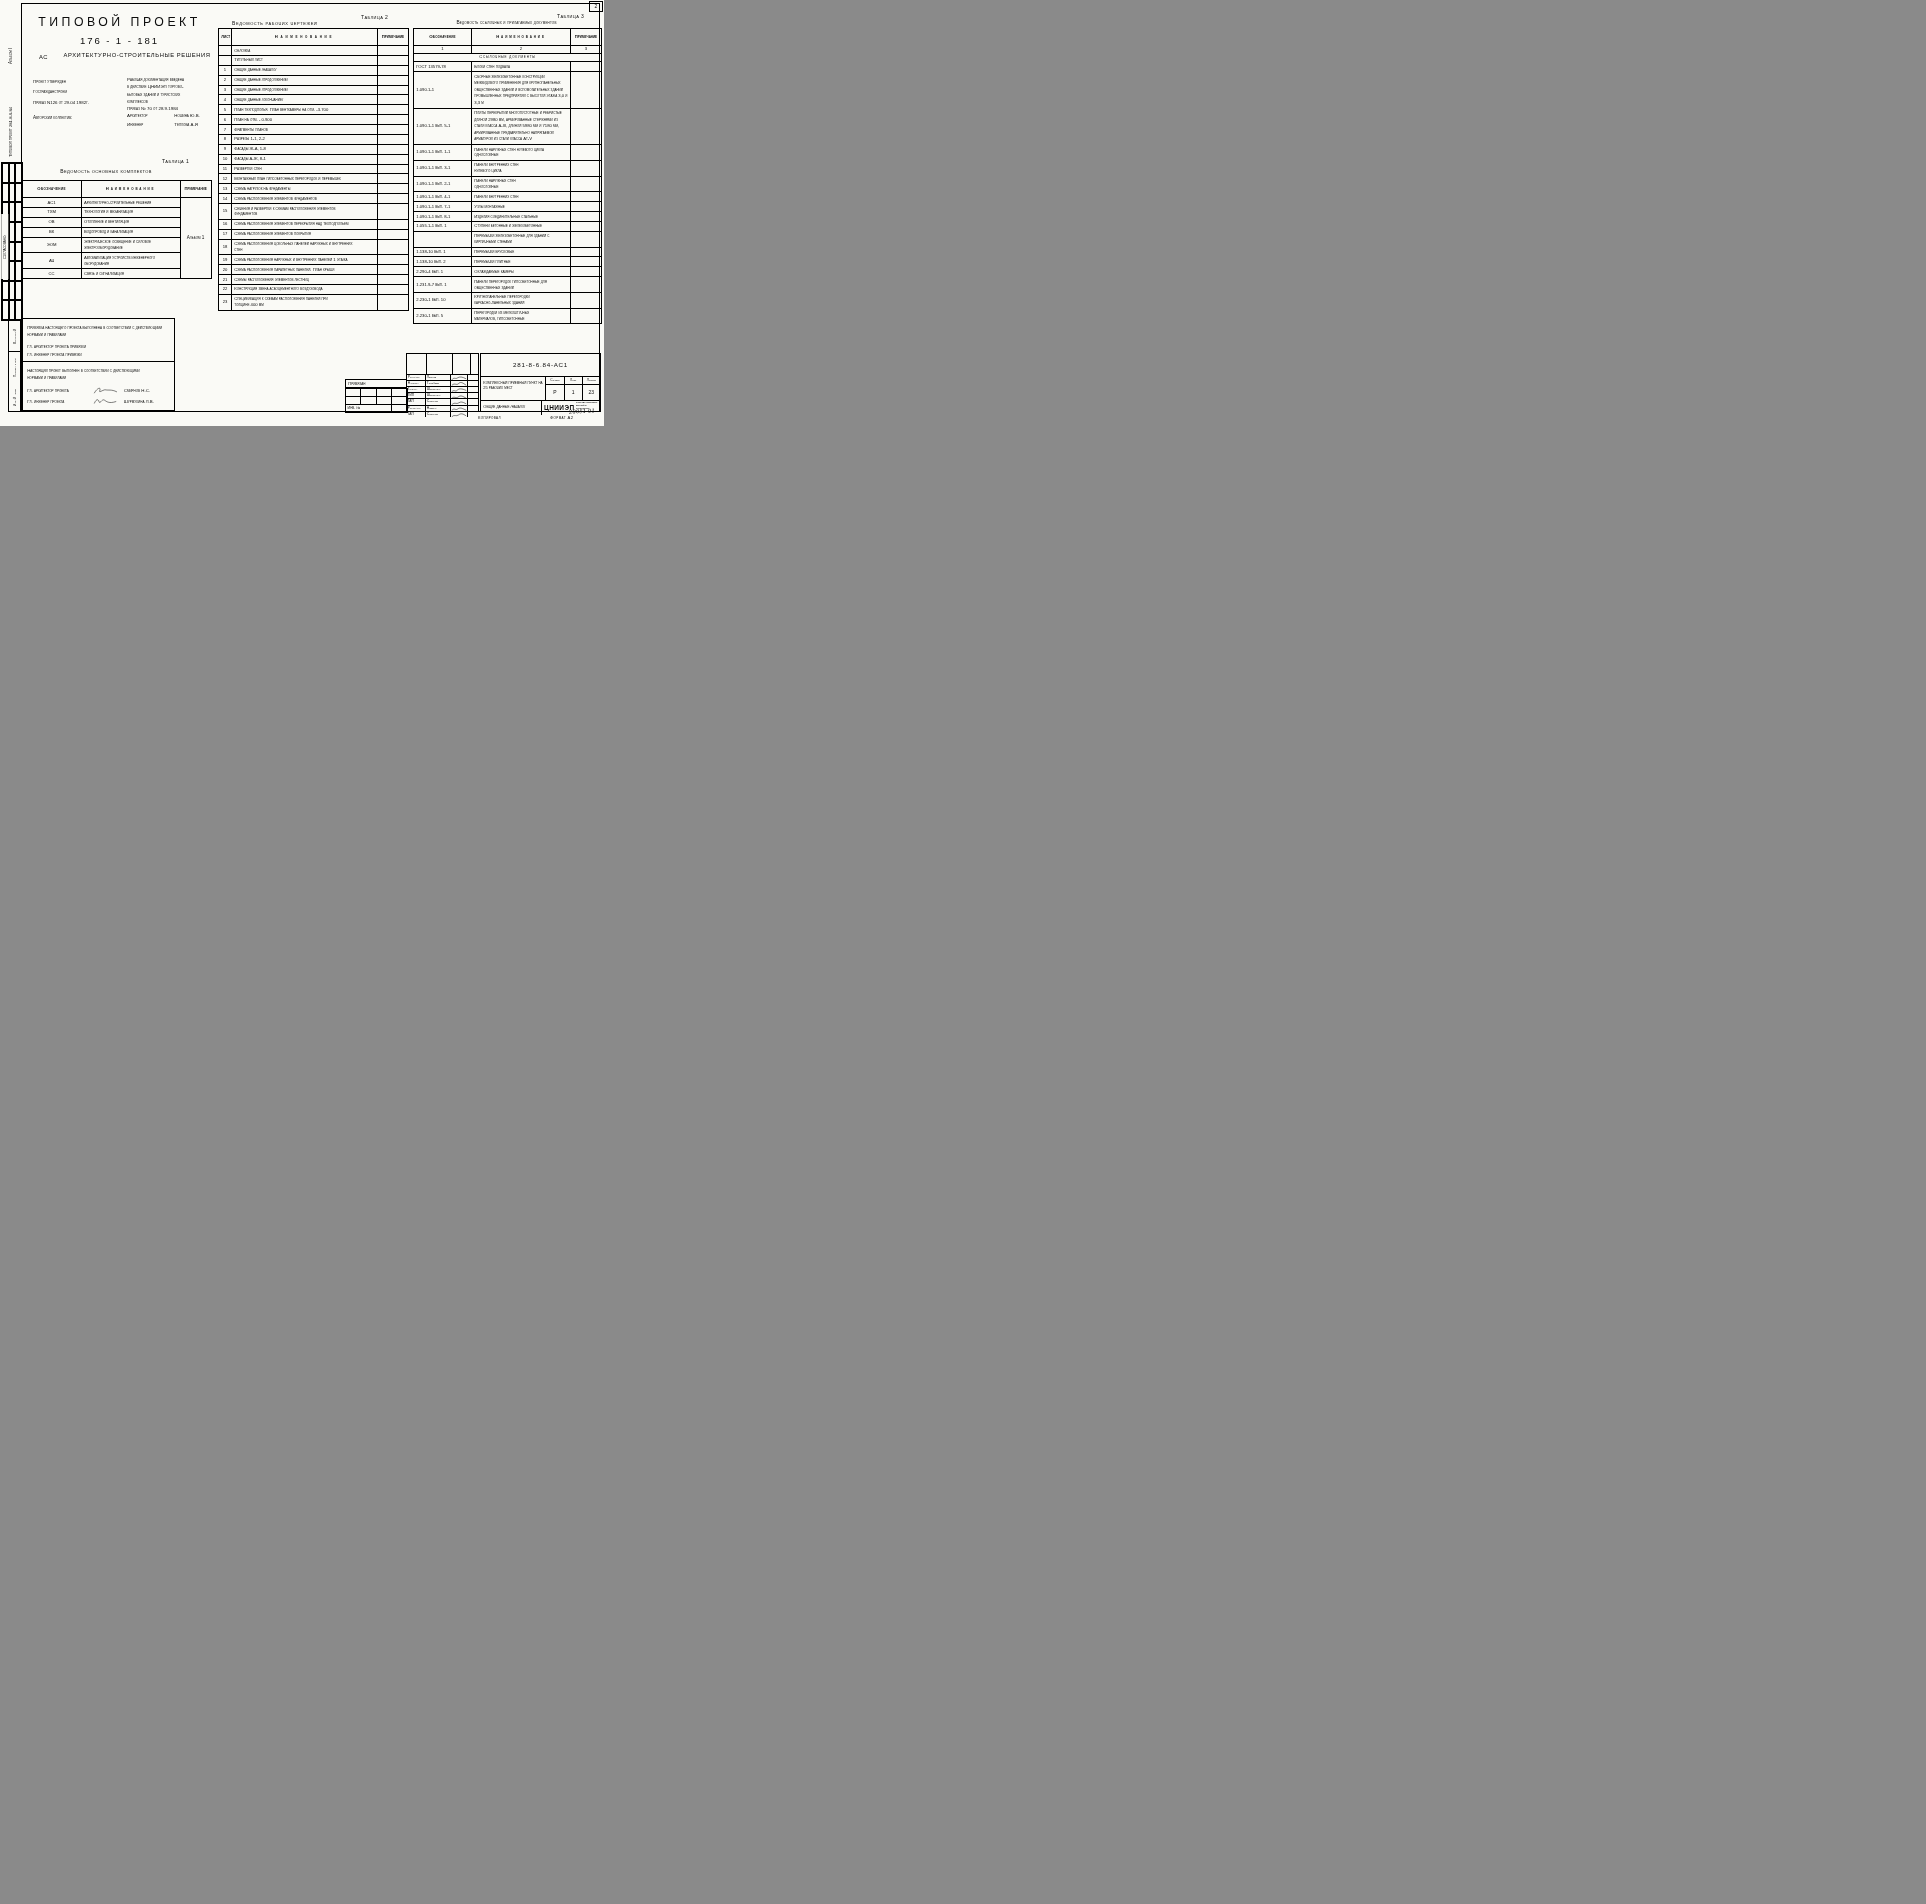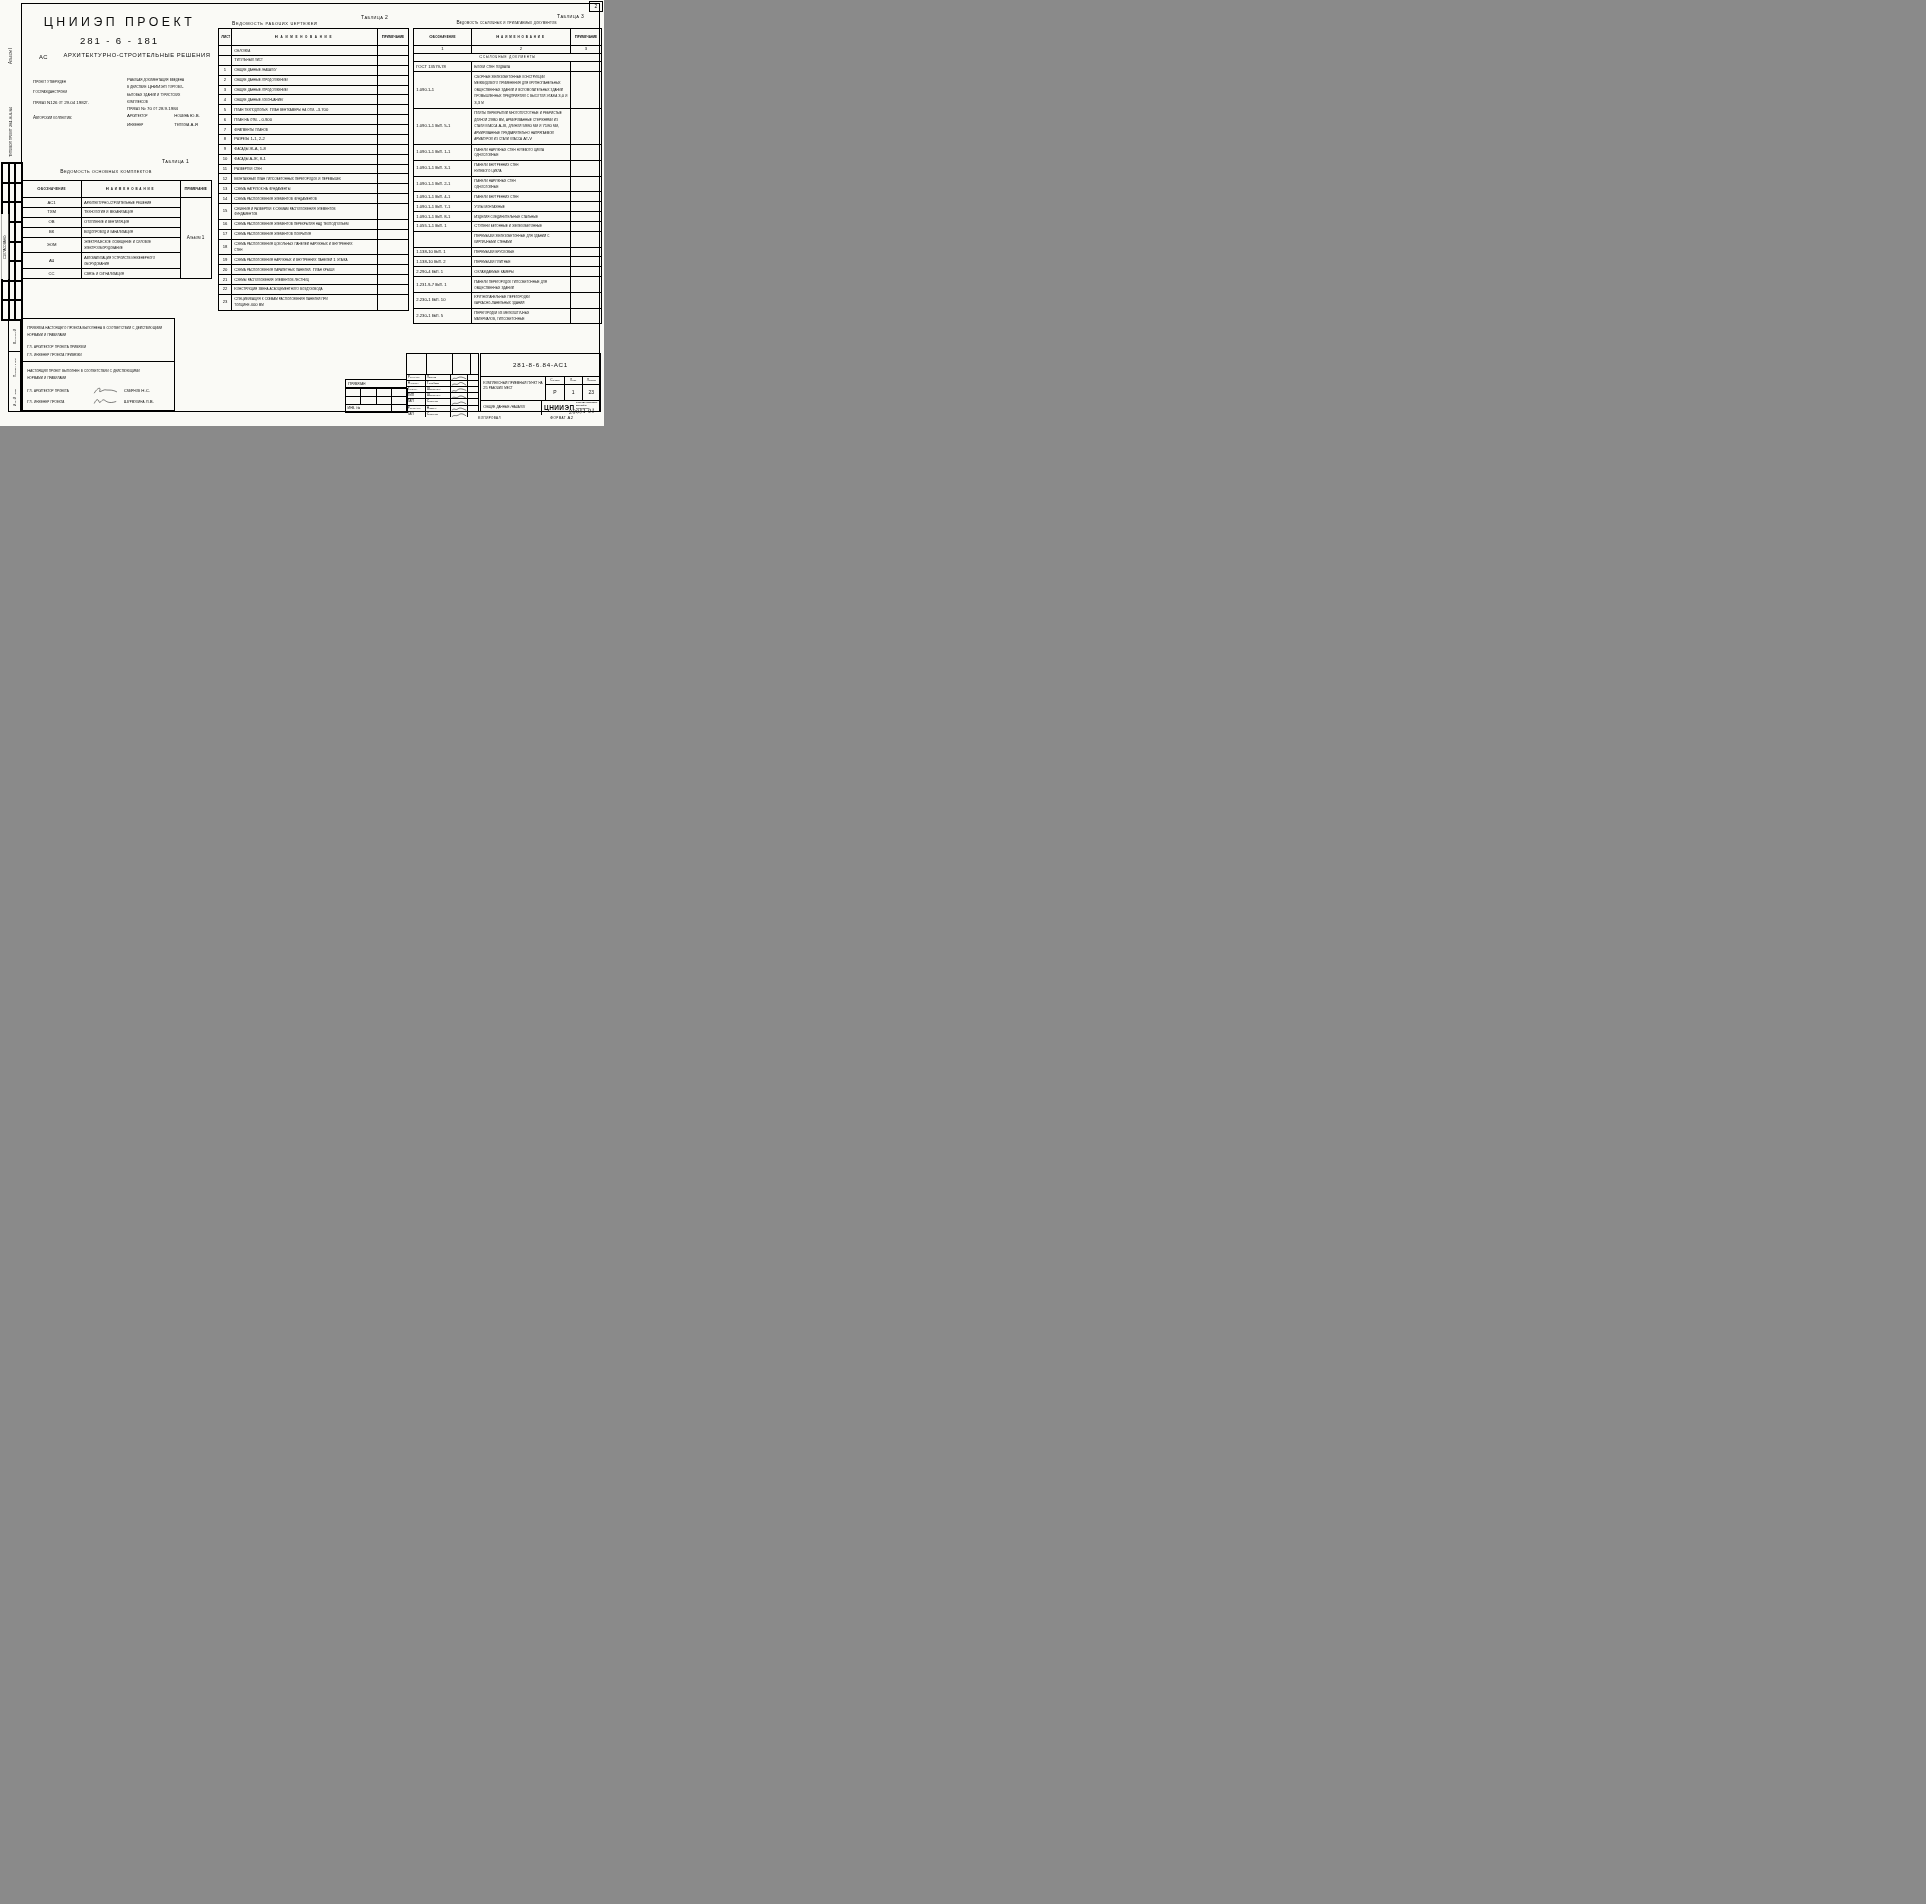--- a/index.html
+++ b/index.html
@@ -69,22 +69,22 @@
       <div></div>
   </div>
   <div class="abs vtext sc" style="left:0.8px;top:214px;width:7.3px;height:65px;font-size:3.9px;background:#fafaf6;">Согласовано:</div>
 
   <div class="abs" style="left:8px;top:319px;width:13px;height:93px;border:0.8px solid #000;box-sizing:border-box;">
     <div class="vtext sc" style="width:100%;height:31px;border-bottom:0.8px solid #000;font-size:3.3px;box-sizing:border-box;">Взам.инв.№</div>
     <div class="vtext sc" style="width:100%;height:31px;border-bottom:0.8px solid #000;font-size:3.3px;box-sizing:border-box;">Подпись и дата</div>
     <div class="vtext sc" style="width:100%;height:30px;font-size:3.3px;box-sizing:border-box;">Инв.№ подл.</div>
   </div>
 
-  <div class="abs ctr" style="left:35px;top:15.4px;width:169px;font-size:12.3px;letter-spacing:3.5px;font-weight:500;">ЦНИИЭП ПРОЕКТ</div>
-  <div class="abs ctr" style="left:35px;top:35px;width:169px;font-size:9.6px;letter-spacing:1.9px;">281 - 6 - 181</div>
+  <div class="abs ctr" style="left:35px;top:15.4px;width:169px;font-size:12.3px;letter-spacing:3.5px;font-weight:500;">ТИПОВОЙ ПРОЕКТ</div>
+  <div class="abs ctr" style="left:35px;top:35px;width:169px;font-size:9.6px;letter-spacing:1.9px;">176 - 1 - 181</div>
   <div class="abs" style="left:39px;top:54px;font-size:5.8px;letter-spacing:0.4px;">АС</div>
   <div class="abs ctr" style="left:62px;top:51px;width:150px;font-size:5.8px;letter-spacing:0.6px;line-height:8px;">АРХИТЕКТУРНО-СТРОИТЕЛЬНЫЕ РЕШЕНИЯ</div>
 
   <div class="abs sc" style="left:33px;top:77px;width:91px;font-size:4.4px;line-height:10.4px;">
     <div>Проект утвержден</div>
     <div>Госгражданстроем</div>
     <div>Приказ N126 от 29.04 1982г.</div>
   </div>
   <div class="abs sc" style="left:127px;top:76px;width:92px;font-size:4.4px;line-height:7.3px;">
     <div>Рабочая документация введена</div>

